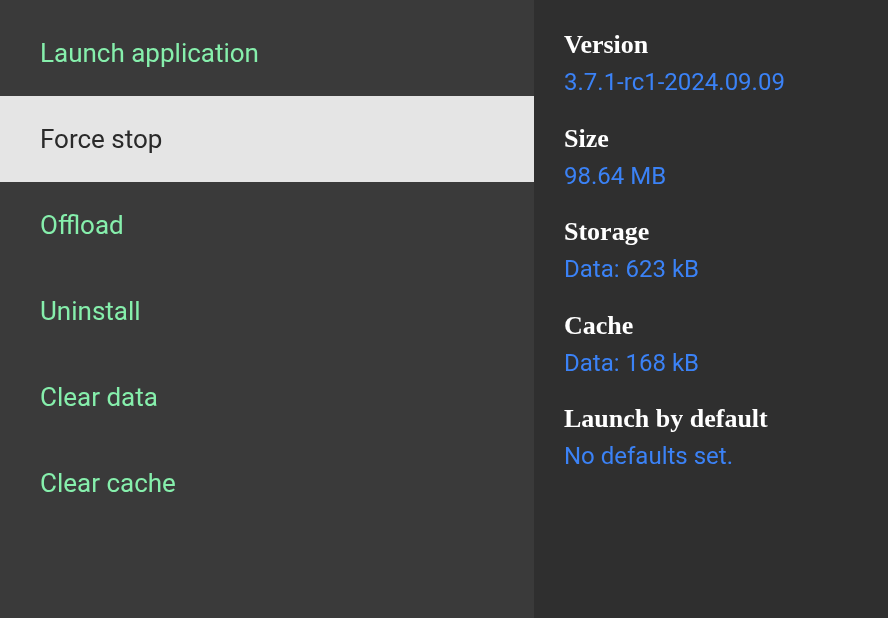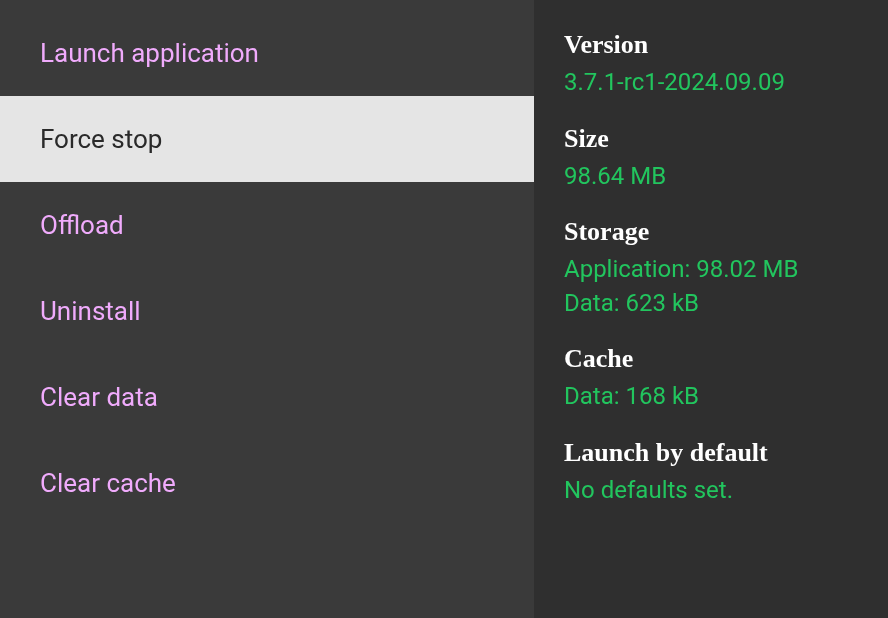--- a/index.html
+++ b/index.html
@@ -20,21 +20,21 @@
       height: 100%;
       background: #3a3a3a;
       display: flex;
       flex-direction: column;
       padding-top: 10px;
     }
     .menu-item {
       padding: 28px 40px;
       font-size: 26px;
       font-weight: 400;
-      color: #f0abfc;
+      color: #86efac;
       cursor: pointer;
     }
     .menu-item.selected {
       background: #e5e5e5;
       color: #2a2a2a;
       font-weight: 400;
     }
     .right-panel {
       flex: 1;
       background: #2f2f2f;
@@ -47,21 +47,21 @@
     .info-heading {
       font-size: 26px;
       font-weight: 700;
       color: #ffffff;
       margin-bottom: 6px;
       font-family: Liberation Serif, serif;
     }
     .info-value {
       font-size: 24px;
       font-weight: 400;
-      color: #22c55e;
+      color: #3b82f6;
       line-height: 1.4;
     }
   </style>
 </head>
 <body>
 
 <div class="container">
 
   <div class="left-panel">
     <div class="menu-item">
@@ -92,24 +92,20 @@
     </div>
 
     <div class="info-block">
       <div class="info-heading">Size</div>
       <div class="info-value">98.64 MB</div>
     </div>
 
     <div class="info-block">
       <div class="info-heading">Storage</div>
       <div class="info-value">
-        <span>Application:</span>
-        <span>98.02 MB</span>
-      </div>
-      <div class="info-value">
         <span>Data:</span>
         <span>623 kB</span>
       </div>
     </div>
 
     <div class="info-block">
       <div class="info-heading">Cache</div>
       <div class="info-value">
         <span>Data:</span>
         <span>168 kB</span>

